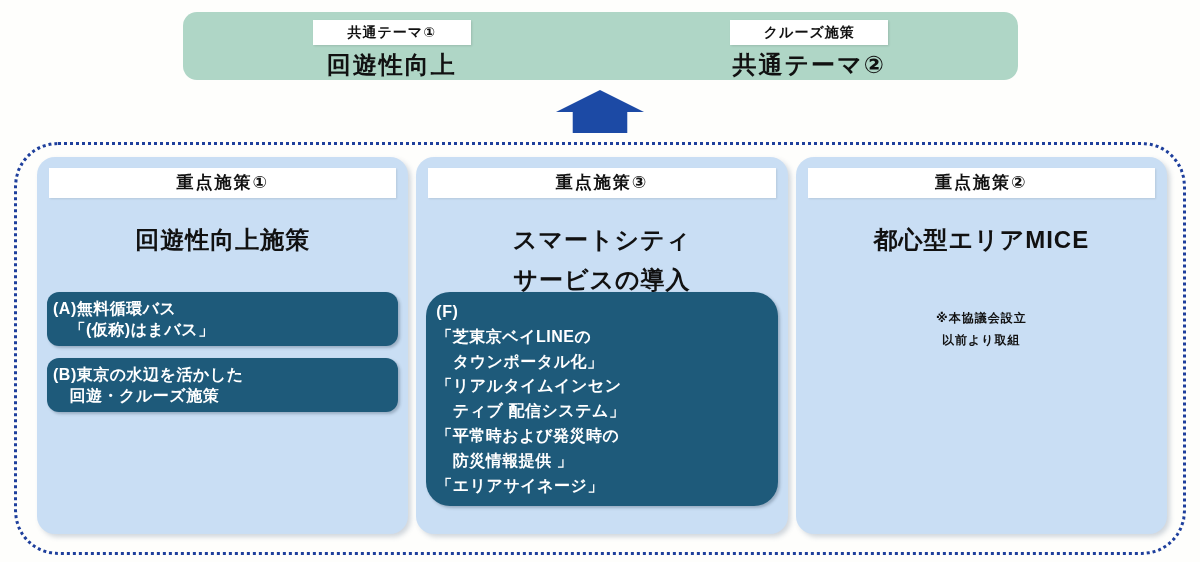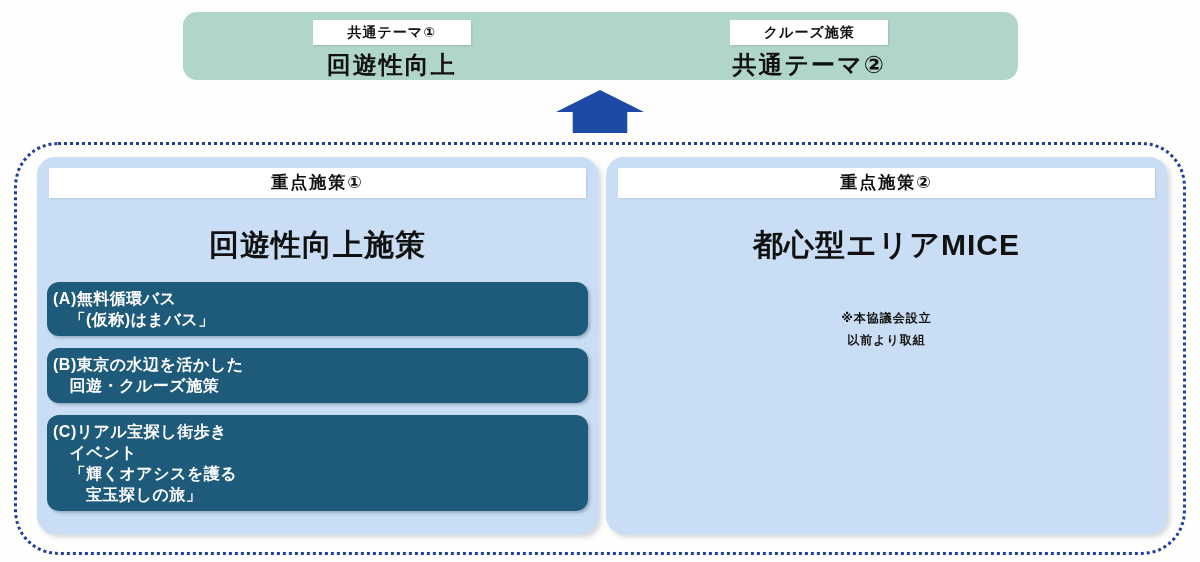--- a/index.html
+++ b/index.html
@@ -35,21 +35,21 @@
     flex:1;background:#c9def4;border-radius:18px;box-sizing:border-box;
     padding:11px 10px;display:flex;flex-direction:column;
     box-shadow:3px 3px 5px rgba(90,110,140,.28);
   }
   .col-badge{
     background:#ffffff;height:30px;line-height:30px;text-align:center;
     font-size:17px;margin:0 2px;letter-spacing:2px;
     box-shadow:1px 1px 2px rgba(0,0,0,.10);
   }
   .col-title{
-    text-align:center;font-size:30px;margin-top:22px;height:72px;
+    text-align:center;font-size:24px;margin-top:22px;height:72px;
     white-space:pre-line;line-height:1.65;letter-spacing:1px;
   }
   .col-items{display:flex;flex-direction:column;}
   .item-box{
     background:#1e5a7a;color:#ffffff;border-radius:12px;
     padding:6px 6px;margin-bottom:12px;
     font-size:16px;line-height:1.32;white-space:pre-line;letter-spacing:.5px;
     box-shadow:2px 2px 3px rgba(40,60,80,.30);
   }
   .item-box.big{border-radius:24px;padding:8px 10px;line-height:1.55;margin-bottom:0;}
@@ -79,28 +79,39 @@
   <div class="measures-panel">
 
     <div class="col">
       <div class="col-badge">重点施策①</div>
       <div class="col-title">回遊性向上施策</div>
       <div class="col-items">
         <div class="item-box">(A)無料循環バス
 　「(仮称)はまバス」</div>
         <div class="item-box">(B)東京の水辺を活かした
 　回遊・クルーズ施策</div>
-        <div class="item-box">(C)リアル宝探し街歩き
-　イベント
-　「輝くオアシスを護る
-　　宝玉探しの旅」</div>
       </div>
     </div>
 
 
+    <div class="col">
+      <div class="col-badge">重点施策③</div>
+      <div class="col-title">スマートシティ
+サービスの導入</div>
+      <div class="col-items">
+        <div class="item-box big">(F)
+「芝東京ベイLINEの
+　タウンポータル化」
+「リアルタイムインセン
+　ティブ 配信システム」
+「平常時および発災時の
+　防災情報提供 」
+「エリアサイネージ」</div>
+      </div>
+    </div>
 
     <div class="col">
       <div class="col-badge">重点施策②</div>
       <div class="col-title">都心型エリアMICE</div>
       <div class="col-note">※本協議会設立
 以前より取組</div>
     </div>
 
   </div>
 </div>

